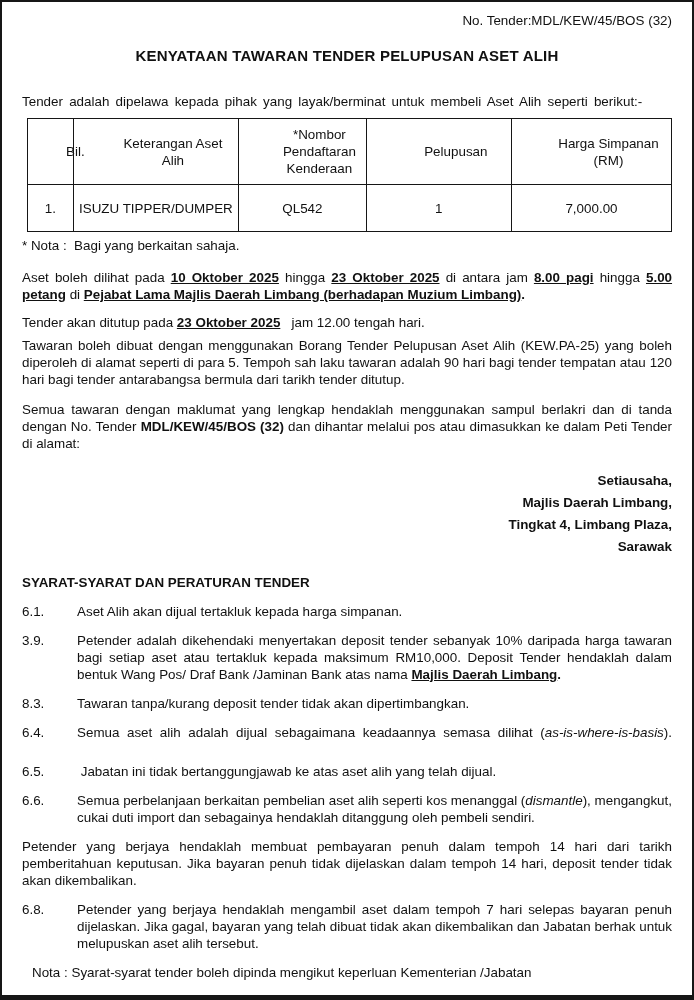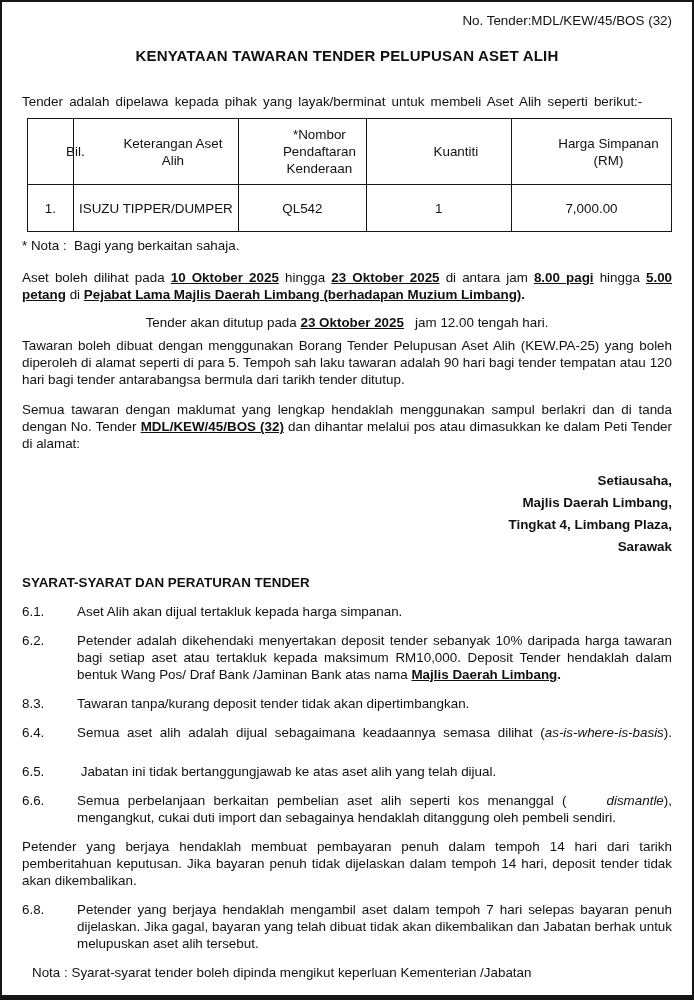--- a/index.html
+++ b/index.html
@@ -48,21 +48,21 @@
   .col-bil { width: 7.1%; }
   .col-ket { width: 25.6%; }
   .col-nom { width: 19.8%; }
   .col-kua { width: 22.5%; }
   .col-har { width: 24.8%; }
 
   .table-note { margin-top: 5px; white-space: pre-wrap; }
 
   .para { text-align: justify; }
   .p-view { margin-top: 15px; }
-  .p-close { margin-top: 11px; text-align: center; white-space: pre-wrap; }
+  .p-close { margin-top: 11px; text-align: left; white-space: pre-wrap; }
   .p-form { margin-top: 6px; }
   .p-env  { margin-top: 13px; }
 
   .address { margin-top: 18px; text-align: right; font-weight: bold; }
   .address div { line-height: 22px; }
 
   .terms-heading { margin-top: 16px; font-weight: bold; }
 
   .terms { margin-top: 12px; }
   .term { display: flex; margin-bottom: 12px; }
@@ -90,21 +90,21 @@
         <col class="col-ket">
         <col class="col-nom">
         <col class="col-kua">
         <col class="col-har">
     </colgroup>
     <thead>
       <tr>
         <th>Bil.</th>
         <th>Keterangan Aset Alih</th>
         <th>*Nombor Pendaftaran Kenderaan</th>
-        <th>Kuantiti</th>
+        <th>Pelupusan</th>
         <th>Harga Simpanan (RM)</th>
       </tr>
     </thead>
     <tbody>
       <tr>
         <td>1.</td>
         <td>ISUZU TIPPER/DUMPER</td>
         <td>QL542</td>
         <td>1</td>
         <td>7,000.00</td>
@@ -113,55 +113,55 @@
   </table>
 
   <div class="table-note">* Nota :  Bagi yang berkaitan sahaja.</div>
 
   <div class="para p-view"><span>Aset boleh dilihat pada </span><span style="font-weight: bold; text-decoration: underline;">10 Oktober 2025</span><span> hingga </span><span style="font-weight: bold; text-decoration: underline;">23 Oktober 2025</span><span> di antara jam </span><span style="font-weight: bold; text-decoration: underline;">8.00 pagi</span><span> hingga </span><span style="font-weight: bold; text-decoration: underline;">5.00 petang</span><span> di </span><span style="font-weight: bold; text-decoration: underline;">Pejabat Lama Majlis Daerah Limbang (berhadapan Muzium Limbang)</span><span style="font-weight: bold;">.</span></div>
 
   <div class="para p-close"><span>Tender akan ditutup pada </span><span style="font-weight: bold; text-decoration: underline;">23 Oktober 2025</span><span>   jam 12.00 tengah hari.</span></div>
 
   <div class="para p-form"><span>Tawaran boleh dibuat dengan menggunakan Borang Tender Pelupusan Aset Alih (KEW.PA-25) yang boleh diperoleh di alamat seperti di para 5. Tempoh sah laku tawaran adalah 90 hari bagi tender tempatan atau 120 hari bagi tender antarabangsa bermula dari tarikh tender ditutup.</span></div>
 
-  <div class="para p-env"><span>Semua tawaran dengan maklumat yang lengkap hendaklah menggunakan sampul berlakri dan di tanda dengan No. Tender </span><span style="font-weight: bold; text-decoration: underline;">MDL/KEW/45/BOS (32)</span><span> dan dihantar melalui pos atau dimasukkan ke dalam Peti Tender di alamat:</span></div>
+  <div class="para p-env"><span>Semua tawaran dengan maklumat yang lengkap hendaklah menggunakan sampul berlakri dan di tanda dengan No. Tender </span><span style="font-weight: bold; ">MDL/KEW/45/BOS (32)</span><span> dan dihantar melalui pos atau dimasukkan ke dalam Peti Tender di alamat:</span></div>
 
   <div class="address">
     <div>Setiausaha,</div>
     <div>Majlis Daerah Limbang,</div>
     <div>Tingkat 4, Limbang Plaza,</div>
     <div>Sarawak</div>
   </div>
 
   <div class="terms-heading">SYARAT-SYARAT DAN PERATURAN TENDER</div>
 
   <div class="terms">
     <div class="term">
       <div class="term-no">6.1.</div>
       <div class="term-text"><span>Aset Alih akan dijual tertakluk kepada harga simpanan.</span></div>
     </div>
     <div class="term">
-      <div class="term-no">6.2.</div>
+      <div class="term-no">3.9.</div>
       <div class="term-text"><span>Petender adalah dikehendaki menyertakan deposit tender sebanyak 10% daripada harga tawaran bagi setiap aset atau tertakluk kepada maksimum RM10,000. Deposit Tender hendaklah dalam bentuk Wang Pos/ Draf Bank /Jaminan Bank atas nama </span><span style="font-weight: bold; text-decoration: underline;">Majlis Daerah Limbang</span><span style="font-weight: bold;">.</span></div>
     </div>
     <div class="term">
       <div class="term-no">8.3.</div>
       <div class="term-text"><span>Tawaran tanpa/kurang deposit tender tidak akan dipertimbangkan.</span></div>
     </div>
     <div class="term term-gap-after">
       <div class="term-no">6.4.</div>
       <div class="term-text stretch-last"><span>Semua aset alih adalah dijual sebagaimana keadaannya semasa dilihat (</span><span style="font-style: italic;">as-is-where-is-basis</span><span>).</span></div>
     </div>
     <div class="term">
       <div class="term-no">6.5.</div>
       <div class="term-text"><span>&nbsp;Jabatan ini tidak bertanggungjawab ke atas aset alih yang telah dijual.</span></div>
     </div>
     <div class="term">
       <div class="term-no">6.6.</div>
-      <div class="term-text"><span>Semua perbelanjaan berkaitan pembelian aset alih seperti kos menanggal (</span><span style="font-style: italic; padding-left: 40px;">dismantle</span><span>), mengangkut, cukai duti import dan sebagainya hendaklah ditanggung oleh pembeli sendiri.</span></div>
+      <div class="term-text"><span>Semua perbelanjaan berkaitan pembelian aset alih seperti kos menanggal (</span><span style="font-style: italic;">dismantle</span><span>), mengangkut, cukai duti import dan sebagainya hendaklah ditanggung oleh pembeli sendiri.</span></div>
     </div>
     <div class="term">
       <div class="term-text"><span>Petender yang berjaya hendaklah membuat pembayaran penuh dalam tempoh 14 hari dari tarikh pemberitahuan keputusan. Jika bayaran penuh tidak dijelaskan dalam tempoh 14 hari, deposit tender tidak akan dikembalikan.</span></div>
     </div>
     <div class="term">
       <div class="term-no">6.8.</div>
       <div class="term-text"><span>Petender yang berjaya hendaklah mengambil aset dalam tempoh 7  hari selepas bayaran penuh dijelaskan. Jika gagal, bayaran yang telah dibuat tidak akan dikembalikan dan Jabatan berhak untuk melupuskan aset alih tersebut.</span></div>
     </div>
   </div>
 

